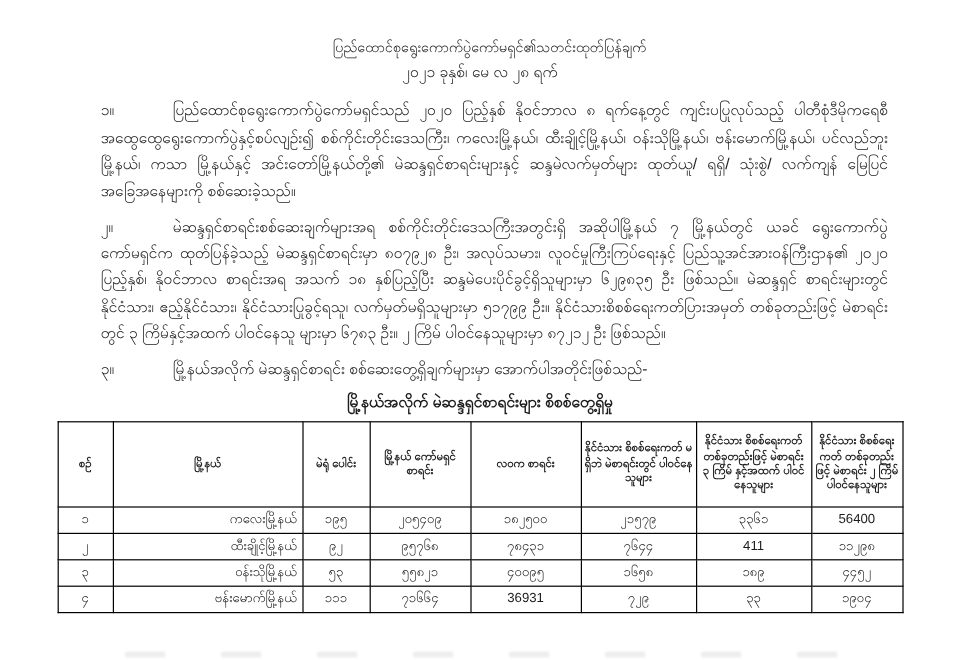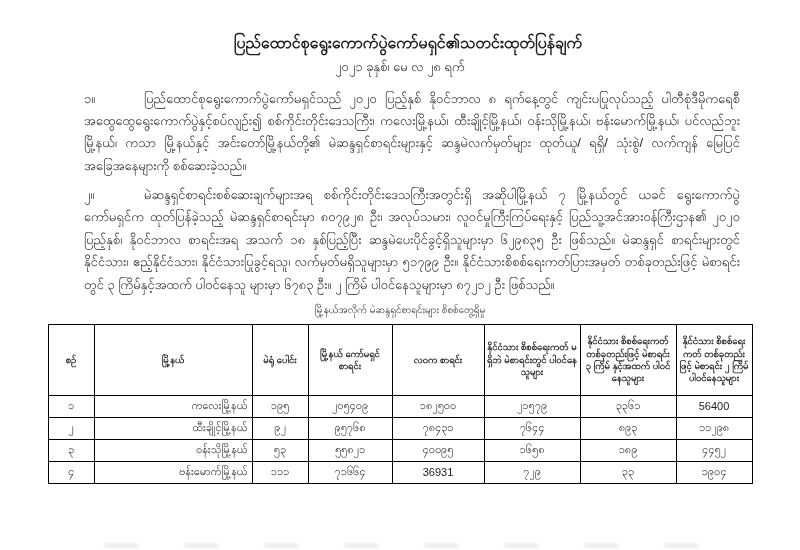--- a/index.html
+++ b/index.html
@@ -6,30 +6,30 @@
   .page{
     position:relative;
     width:800px;height:550px;
     background:#ffffff;
     overflow:hidden;
     font-family:"Liberation Sans","DejaVu Sans",sans-serif;
     color:#1c1c1c;
     margin:0 auto;
   }
   .titleblock{ text-align:center; padding-top:30px; }
-  .title{ font-weight:bold; font-size:16px; line-height:1.6;padding-left:16px; }
+  .title{ font-weight:normal; font-size:12px; line-height:1.6;padding-left:16px; }
   .dateline{ font-weight:normal; font-size:13px; line-height:1.7; }
   .bodytext{ margin:10px 60px 0 84px; }
   .para{
     font-size:13px; line-height:1.72; text-align:justify;
     margin:0 0 7px 0;
   }
   .para .num{ display:inline-block; width:60px; }
   .caption{
-    text-align:center; font-weight:normal; font-size:10px;
+    text-align:center; font-weight:bold; font-size:13px;
     margin:4px 0 6px 0;
   }
   table.results{
     border-collapse:collapse; table-layout:fixed;
     margin:0 auto; width:704px;
     font-size:11px;
   }
   table.results th, table.results td{
     border:1.2px solid #000; overflow:hidden;
   }
@@ -60,20 +60,21 @@
   <div class="titleblock">
     <div class="title">ပြည်ထောင်စုရွေးကောက်ပွဲကော်မရှင်၏သတင်းထုတ်ပြန်ချက်</div>
     <div class="dateline">၂၀၂၁ ခုနှစ်၊ မေ လ  ၂၈  ရက်</div>
   </div>
 
   <div class="bodytext">
     <p class="para"><span class="num">၁။</span><span>ပြည်ထောင်စုရွေးကောက်ပွဲကော်မရှင်သည် ၂၀၂၀ ပြည့်နှစ် နိုဝင်ဘာလ ၈ ရက်နေ့တွင် ကျင်းပပြုလုပ်သည့် ပါတီစုံဒီမိုကရေစီအထွေထွေရွေးကောက်ပွဲနှင့်စပ်လျဉ်း၍ စစ်ကိုင်းတိုင်းဒေသကြီး၊ ကလေးမြို့နယ်၊ ထီးချိုင့်မြို့နယ်၊ ဝန်းသိုမြို့နယ်၊ ဗန်းမောက်မြို့နယ်၊ ပင်လည်ဘူးမြို့နယ်၊ ကသာ မြို့နယ်နှင့် အင်းတော်မြို့နယ်တို့၏ မဲဆန္ဒရှင်စာရင်းများနှင့် ဆန္ဒမဲလက်မှတ်များ ထုတ်ယူ/ ရရှိ/ သုံးစွဲ/ လက်ကျန် မြေပြင်အခြေအနေများကို စစ်ဆေးခဲ့သည်။</span></p>
 
     <p class="para"><span class="num">၂။</span><span>မဲဆန္ဒရှင်စာရင်းစစ်ဆေးချက်များအရ စစ်ကိုင်းတိုင်းဒေသကြီးအတွင်းရှိ အဆိုပါမြို့နယ် ၇ မြို့နယ်တွင် ယခင် ရွေးကောက်ပွဲကော်မရှင်က ထုတ်ပြန်ခဲ့သည့် မဲဆန္ဒရှင်စာရင်းမှာ ၈၀၇၉၂၈ ဦး၊ အလုပ်သမား၊ လူဝင်မှုကြီးကြပ်ရေးနှင့် ပြည်သူ့အင်အားဝန်ကြီးဌာန၏ ၂၀၂၀ ပြည့်နှစ်၊ နိုဝင်ဘာလ စာရင်းအရ အသက် ၁၈ နှစ်ပြည့်ပြီး ဆန္ဒမဲပေးပိုင်ခွင့်ရှိသူများမှာ ၆၂၉၈၃၅ ဦး ဖြစ်သည်။ မဲဆန္ဒရှင် စာရင်းများတွင် နိုင်ငံသား၊ ဧည့်နိုင်ငံသား၊ နိုင်ငံသားပြုခွင့်ရသူ၊ လက်မှတ်မရှိသူများမှာ ၅၁၇၉၉ ဦး။ နိုင်ငံသားစိစစ်ရေးကတ်ပြားအမှတ် တစ်ခုတည်းဖြင့် မဲစာရင်းတွင် ၃ ကြိမ်နှင့်အထက် ပါဝင်နေသူ များမှာ ၆၇၈၃ ဦး။ ၂ ကြိမ် ပါဝင်နေသူများမှာ ၈၇၂၁၂ ဦး ဖြစ်သည်။</span></p>
 
+    <p class="para"><span class="num">၃။</span><span>မြို့နယ်အလိုက် မဲဆန္ဒရှင်စာရင်း စစ်ဆေးတွေ့ရှိချက်များမှာ အောက်ပါအတိုင်းဖြစ်သည်-</span></p>
   </div>
 
   <div class="caption">မြို့နယ်အလိုက် မဲဆန္ဒရှင်စာရင်းများ စိစစ်တွေ့ရှိမှု</div>
 
   <table class="results">
     <colgroup>
       <col style="width:46px">
       <col style="width:158px">
       <col style="width:56px">
       <col style="width:84px">
@@ -105,21 +106,21 @@
           <td class="c-num">၃၃၆၁</td>
           <td class="c-num">56400</td>
         </tr>
         <tr>
           <td class="c-serial">၂</td>
           <td class="c-town">ထီးချိုင့်မြို့နယ်</td>
           <td class="c-num">၉၂</td>
           <td class="c-num">၉၅၇၆၈</td>
           <td class="c-num">၇၈၄၃၁</td>
           <td class="c-num">၇၆၄၄</td>
-          <td class="c-num">၈၉၃</td>
+          <td class="c-num">411</td>
           <td class="c-num">၁၁၂၉၈</td>
         </tr>
         <tr>
           <td class="c-serial">၃</td>
           <td class="c-town">ဝန်းသိုမြို့နယ်</td>
           <td class="c-num">၅၃</td>
           <td class="c-num">၅၅၈၂၁</td>
           <td class="c-num">၄၀၀၉၅</td>
           <td class="c-num">၁၆၅၈</td>
           <td class="c-num">၁၈၉</td>

